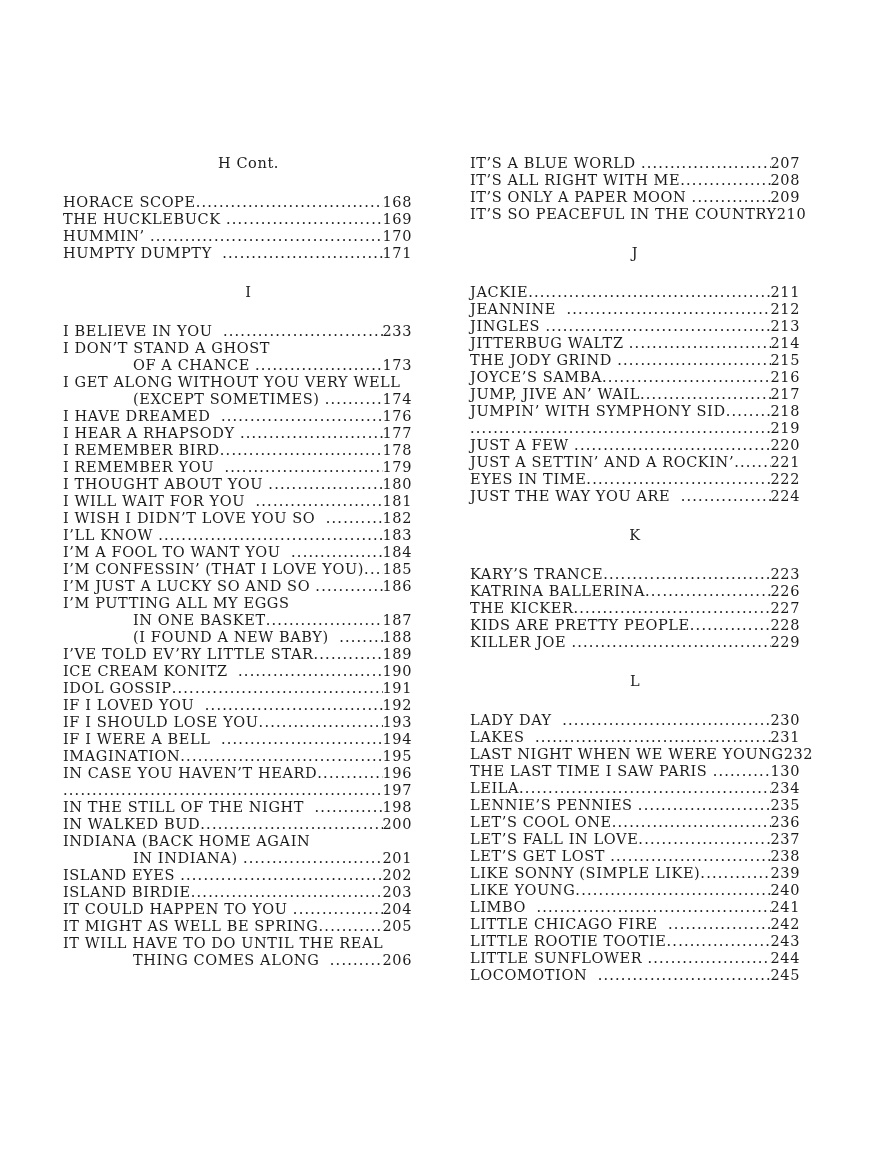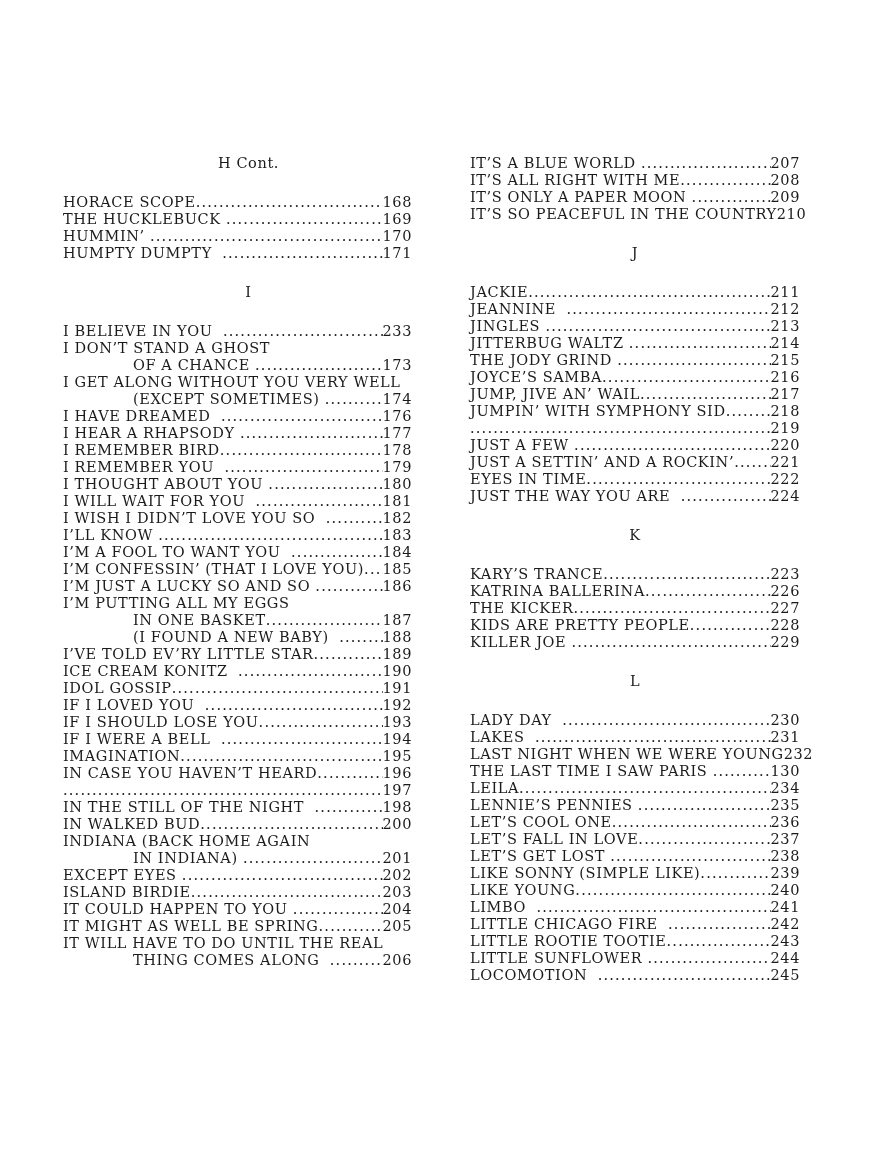--- a/index.html
+++ b/index.html
@@ -228,21 +228,21 @@
         </div>
         <div class="entry2">
           <div class="t-solo">INDIANA (BACK HOME AGAIN</div>
           <div class="entry-line cont">
             <span class="t">IN INDIANA) </span>
             <span class="dots">........................................................................................................................</span>
             <span class="pg">201</span>
           </div>
         </div>
         <div class="entry-line">
-          <span class="t">EXCEPT EYES </span>
+          <span class="t">ISLAND EYES </span>
           <span class="dots">........................................................................................................................</span>
           <span class="pg">202</span>
         </div>
         <div class="entry-line">
           <span class="t">ISLAND BIRDIE</span>
           <span class="dots">........................................................................................................................</span>
           <span class="pg">203</span>
         </div>
         <div class="entry-line">
           <span class="t">IT COULD HAPPEN TO YOU </span>

